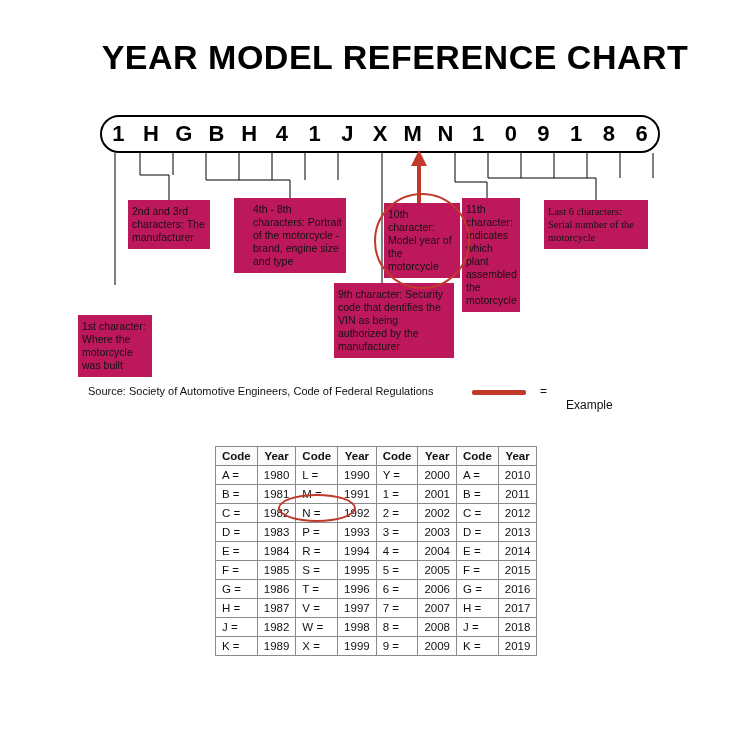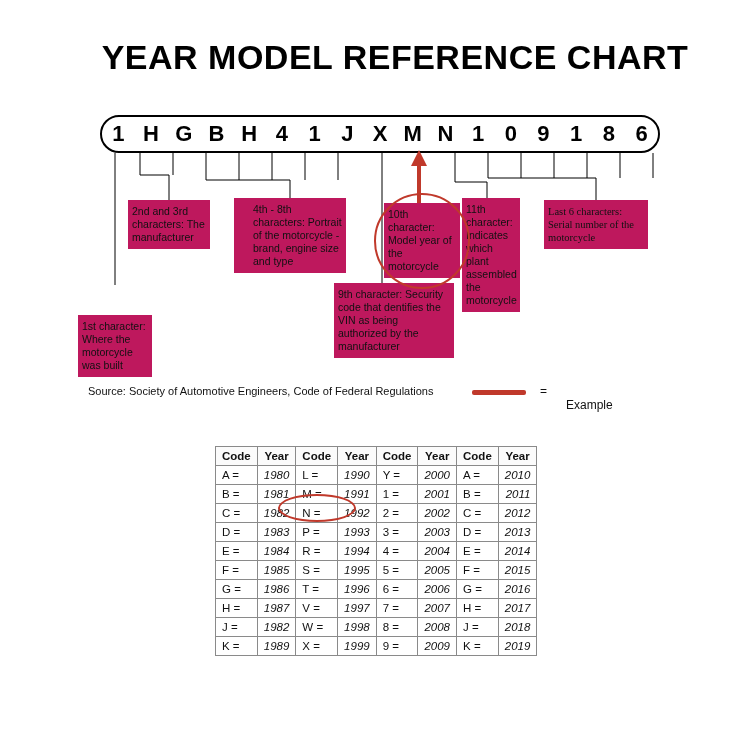--- a/index.html
+++ b/index.html
@@ -144,21 +144,21 @@
     box-sizing: border-box;
     background: #fff;
     white-space: nowrap;
   }
   table#year-table th {
     font-weight: bold;
     text-align: center;
     background: #fbfbfb;
   }
   td.code { text-align: left; min-width: 34px; }
-  td.year { text-align: right; min-width: 32px; font-style: italic; }
+  td.year { text-align: center; min-width: 32px; }
 
   
   #circle-m {
     position: absolute;
     left: 278px;
     top: 494px;
     width: 78px;
     height: 28px;
     border: 2.5px solid #c0392b;
     border-radius: 50%;

